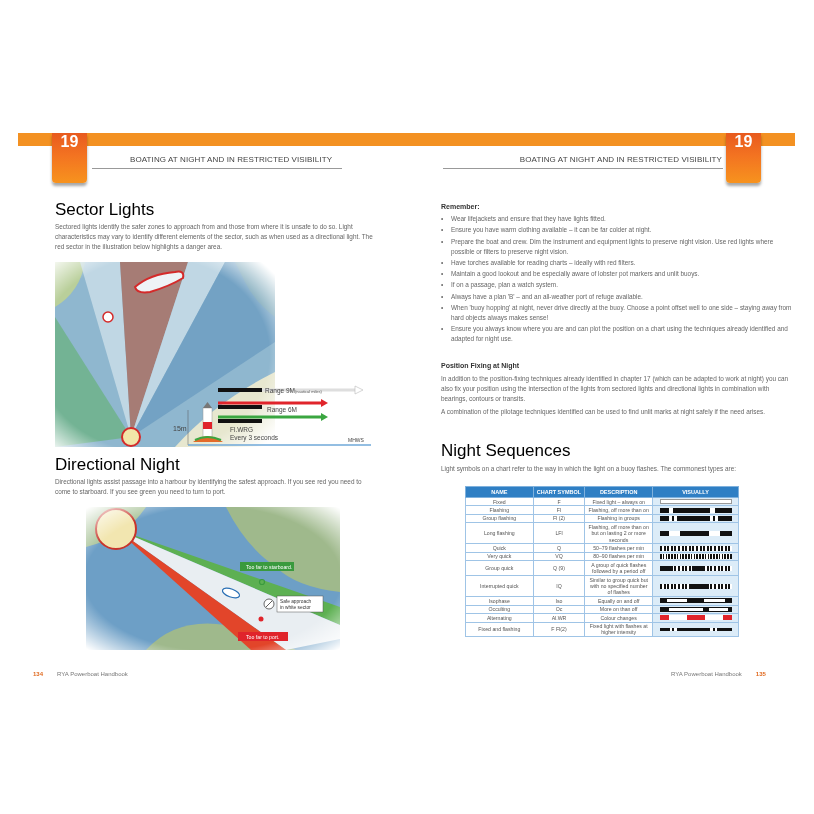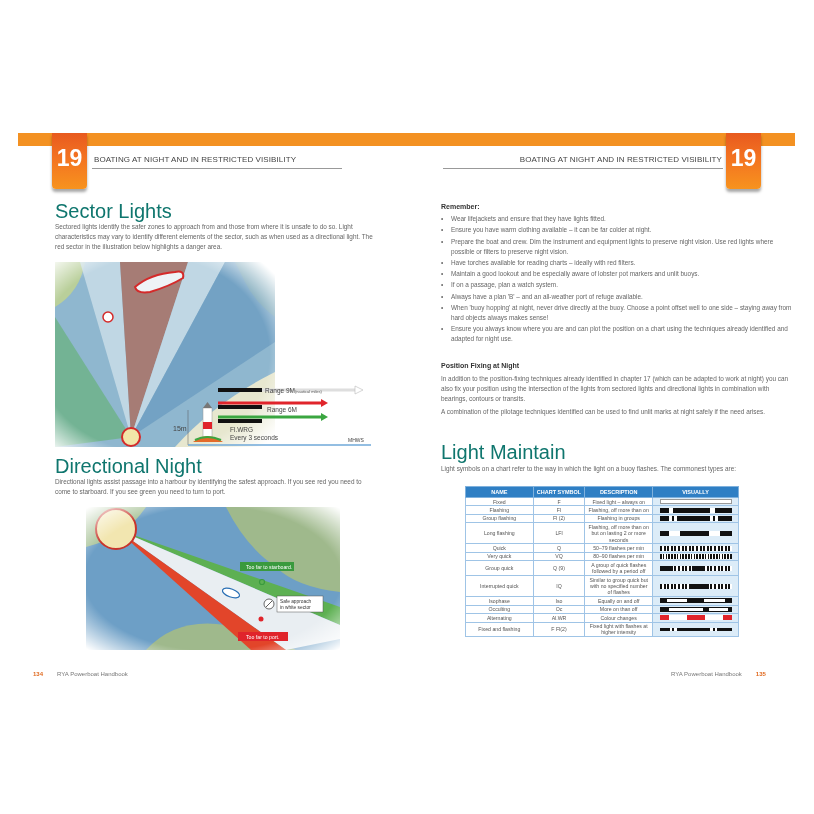--- a/index.html
+++ b/index.html
@@ -1,34 +1,34 @@
 <!DOCTYPE html>
 <html><head>
 <meta charset="utf-8">
 <style>
   * { box-sizing: border-box; margin: 0; padding: 0; }
   html, body { width: 814px; height: 814px; background: #ffffff; overflow: hidden; }
   body { position: relative; font-family: "Liberation Sans", sans-serif; color: #555; }
 
   .orange-bar { position: absolute; left: 18px; top: 133px; width: 777px; height: 13px; background: #f39122; }
-  .chapter-tab { position: absolute; top: 133px; width: 35px; height: 56px; border-radius: 0 0 4px 4px;
+  .chapter-tab { position: absolute; top: 133px; width: 35px; height: 50px; border-radius: 0 0 4px 4px;
     background: linear-gradient(#e85a1e 0%, #f37321 45%, #f7931e 100%);
-    box-shadow: 0 3px 3px rgba(0,0,0,0.35); color: #fff; font-weight: bold; font-size: 23px;
-    display: flex; align-items: center; justify-content: center; padding-bottom: 6px; }
+    box-shadow: 0 3px 3px rgba(0,0,0,0.35); color: #fff; font-weight: bold; font-size: 16px;
+    display: flex; align-items: flex-start; justify-content: center; padding-bottom: 6px; }
   .chapter-tab.left { left: 52px; }
   .chapter-tab.right { left: 726px; }
 
-  .running-head { position: absolute; top: 155px; font-size: 8px; color: #444; letter-spacing: 0.1px; text-transform: uppercase; }
+  .running-head { position: absolute; top: 155px; font-size: 8px; color: #444; letter-spacing: 0.1px; text-transform: uppercase; margin-left: 36px; }
   .running-head.left { left: 94px; }
   .running-head.right { right: 92px; text-align: right; }
   .head-rule { position: absolute; top: 168px; height: 1px; background: #999; }
   .head-rule.left { left: 92px; width: 250px; }
   .head-rule.right { left: 443px; width: 280px; }
 
-  h2.section { position: absolute; font-weight: normal; color: #0f766e; font-size: 20px; }
+  h2.section { position: absolute; font-weight: normal; color: #000000; font-size: 17px; }
   p.body { position: absolute; font-size: 6.4px; line-height: 10px; color: #666; }
 
   
   .fig-sector { position: absolute; left: 55px; top: 262px; width: 316px; height: 185px; }
   .fig-directional { position: absolute; left: 86px; top: 507px; width: 254px; height: 143px; }
 
   .remember-title { position: absolute; left: 441px; top: 203px; font-size: 7px; font-weight: bold; color: #333; }
   ul.bullets { position: absolute; left: 441px; top: 214px; width: 355px; list-style: none; }
   ul.bullets li { position: relative; padding-left: 10px; font-size: 6.4px; line-height: 10px; color: #666; margin-bottom: 1.3px; }
   ul.bullets li::before { content: "•"; position: absolute; left: 0; top: 0; color: #666; }
@@ -167,21 +167,21 @@
   <li>If on a passage, plan a watch system.</li>
   <li>Always have a plan 'B' – and an all-weather port of refuge available.</li>
   <li>When 'buoy hopping' at night, never drive directly at the buoy. Choose a point offset well to one side – staying away from hard objects always makes sense!</li>
   <li>Ensure you always know where you are and can plot the position on a chart using the techniques already identified and adapted for night use.</li>
 </ul>
 
 <div class="subhead">Position Fixing at Night</div>
 <p class="body" style="left:441px; top:374px; width:355px;">In addition to the position-fixing techniques already identified in chapter 17 (which can be adapted to work at night) you can also fix your position using the intersection of the lights from sectored lights and directional lights in combination with bearings, contours or transits.</p>
 <p class="body" style="left:441px; top:407px; width:355px;">A combination of the pilotage techniques identified can be used to find unlit marks at night safely if the need arises.</p>
 
-<h2 class="section" style="left:441px; top:441px;">Light Maintain</h2>
+<h2 class="section" style="left:441px; top:441px;">Night Sequences</h2>
 <p class="body" style="left:441px; top:464px; width:355px;">Light symbols on a chart refer to the way in which the light on a buoy flashes. The commonest types are:</p>
 
 <table class="lights">
   <colgroup>
       <col style="width:68px">
       <col style="width:52px">
       <col style="width:68px">
       <col style="width:86px">
     </colgroup>
   <thead>

